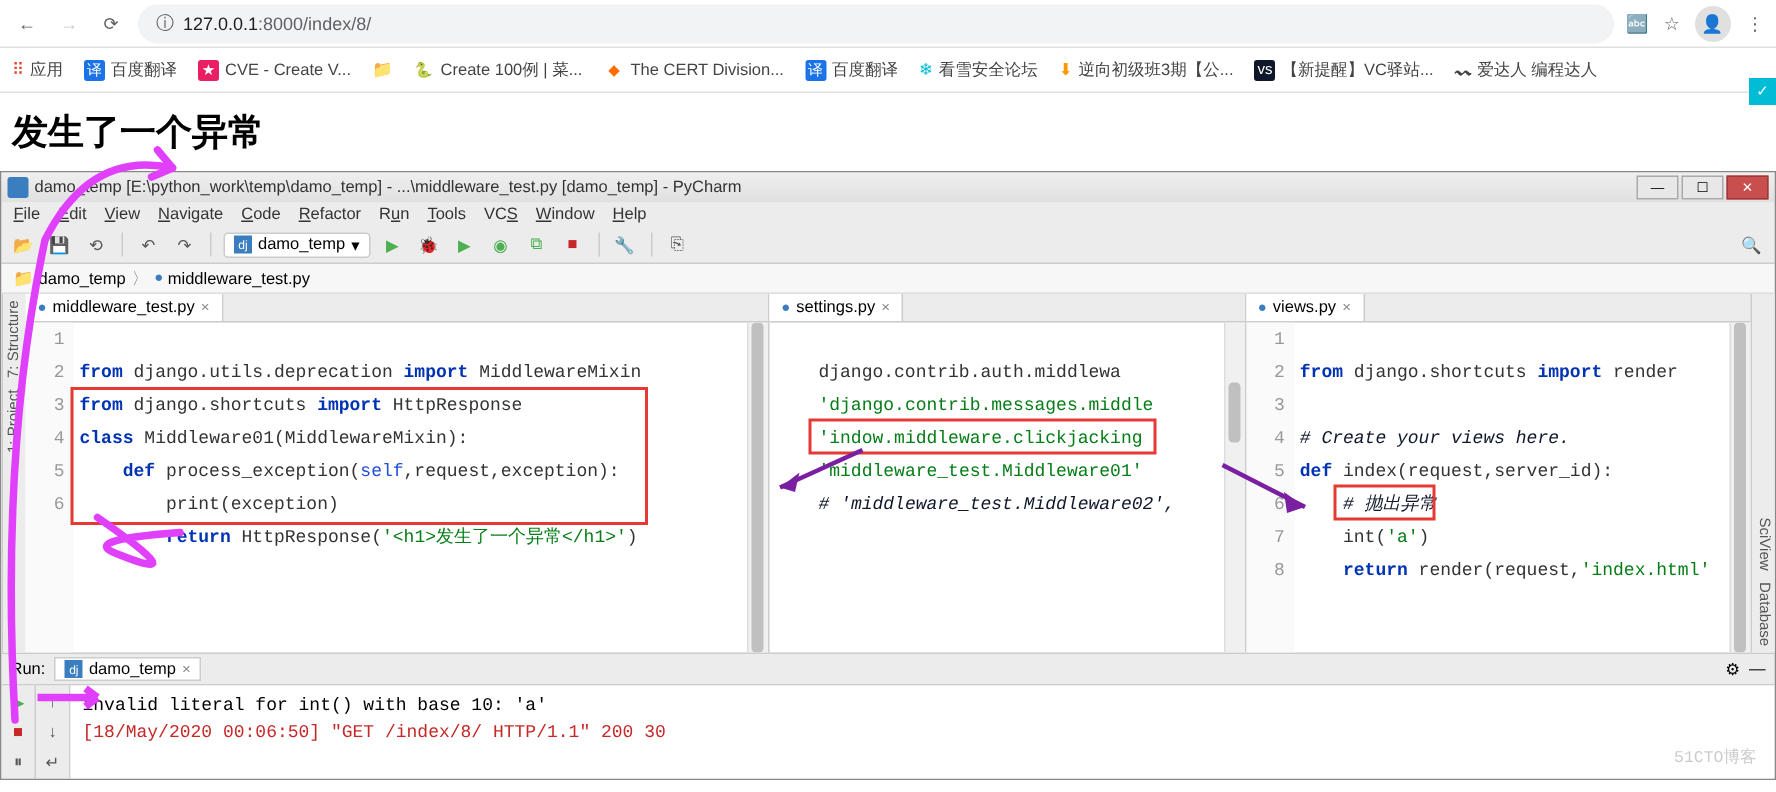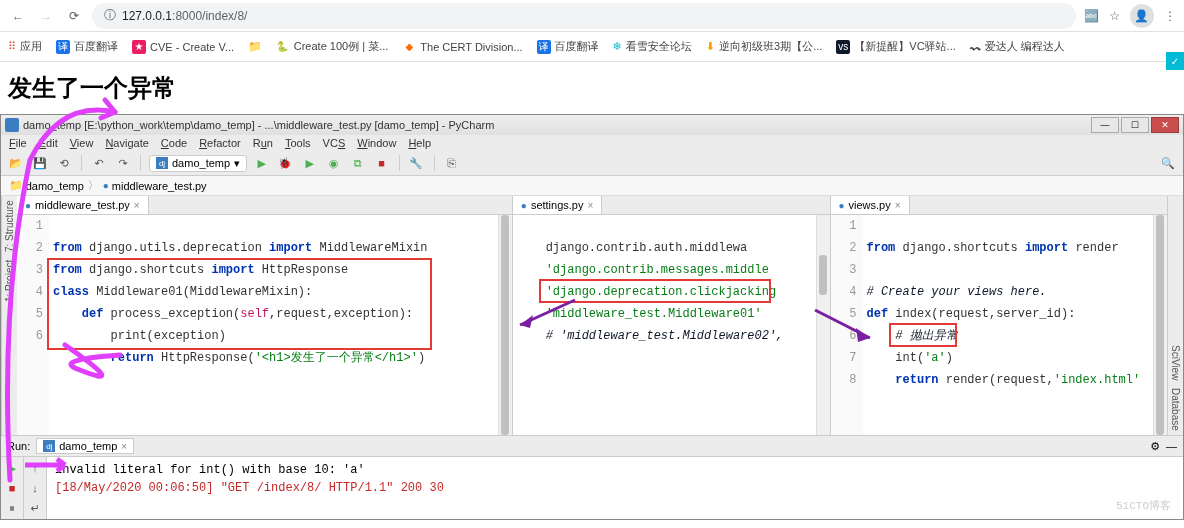--- a/index.html
+++ b/index.html
@@ -66,21 +66,21 @@
 .etab { display: flex; align-items: center; gap: 4px; padding: 3px 8px; background: #fff; border-right: 1px solid #ccc; }
 .py-ico { color: #3b7ebf; font-size: 10px; }
 .tab-x { color: #888; font-size: 10px; }
 
 .code-area { display: flex; font-family: Consolas, "Courier New", monospace; font-size: 12px; line-height: 22px; position: relative; flex: 1; overflow: hidden; }
 .gutter { width: 32px; text-align: right; color: #999; padding-right: 6px; background: #fafafa; user-select: none; }
 .code { padding-left: 4px; white-space: pre; color: #333; flex: 1; position: relative; }
 .kw { color: #0033b3; font-weight: bold; }
 .str { color: #067d17; }
 .cmt { color: #0f172a; font-style: italic; }
-.self { color: #be185d; }
+.self { color: #1d4ed8; }
 
 .red-box { position: absolute; border: 2px solid #e53935; pointer-events: none; }
 .scroll-track { width: 14px; background: #f0f0f0; border-left: 1px solid #ddd; position: relative; }
 .scroll-thumb { position: absolute; left: 2px; width: 8px; background: #c0c0c0; border-radius: 3px; }
 
 .crumb-bar { border-top: 1px solid #ddd; background: #f7f7f7; padding: 2px 6px; color: #666; font-size: 10px; }
 
 
 .run-window { border-top: 1px solid #ccc; }
 .run-header { display: flex; align-items: center; gap: 6px; padding: 2px 6px; background: #ececec; border-bottom: 1px solid #ccc; }
@@ -274,21 +274,21 @@
             <div class="etab">
               <span class="py-ico">●</span>
               <span>settings.py</span>
               <span class="tab-x">×</span>
             </div>
           </div>
         <div class="code-area">
           <div class="code">
 <span>    django.contrib.auth.middlewa</span>
 <span class="str">    '</span><span class="str">django.contrib.messages.middle</span>
-<span class="str">    '</span><span class="str">django.deprecation.clickjacking</span>
+<span class="str">    '</span><span class="str">indow.middleware.clickjacking</span>
 <span class="str">    '</span><span class="str">middleware_test.Middleware01</span><span class="str">'</span>
 <span class="cmt">    # '</span><span class="cmt">middleware_test.Middleware02</span><span class="cmt">',</span>
             <div class="red-box" style="left:26px; top:64px; width:232px; height:24px;"></div>
           </div>
           <div class="scroll-track">
               <div class="scroll-thumb" style="top:40px;height:40px"></div>
             </div>
         </div>
       </div>
 

